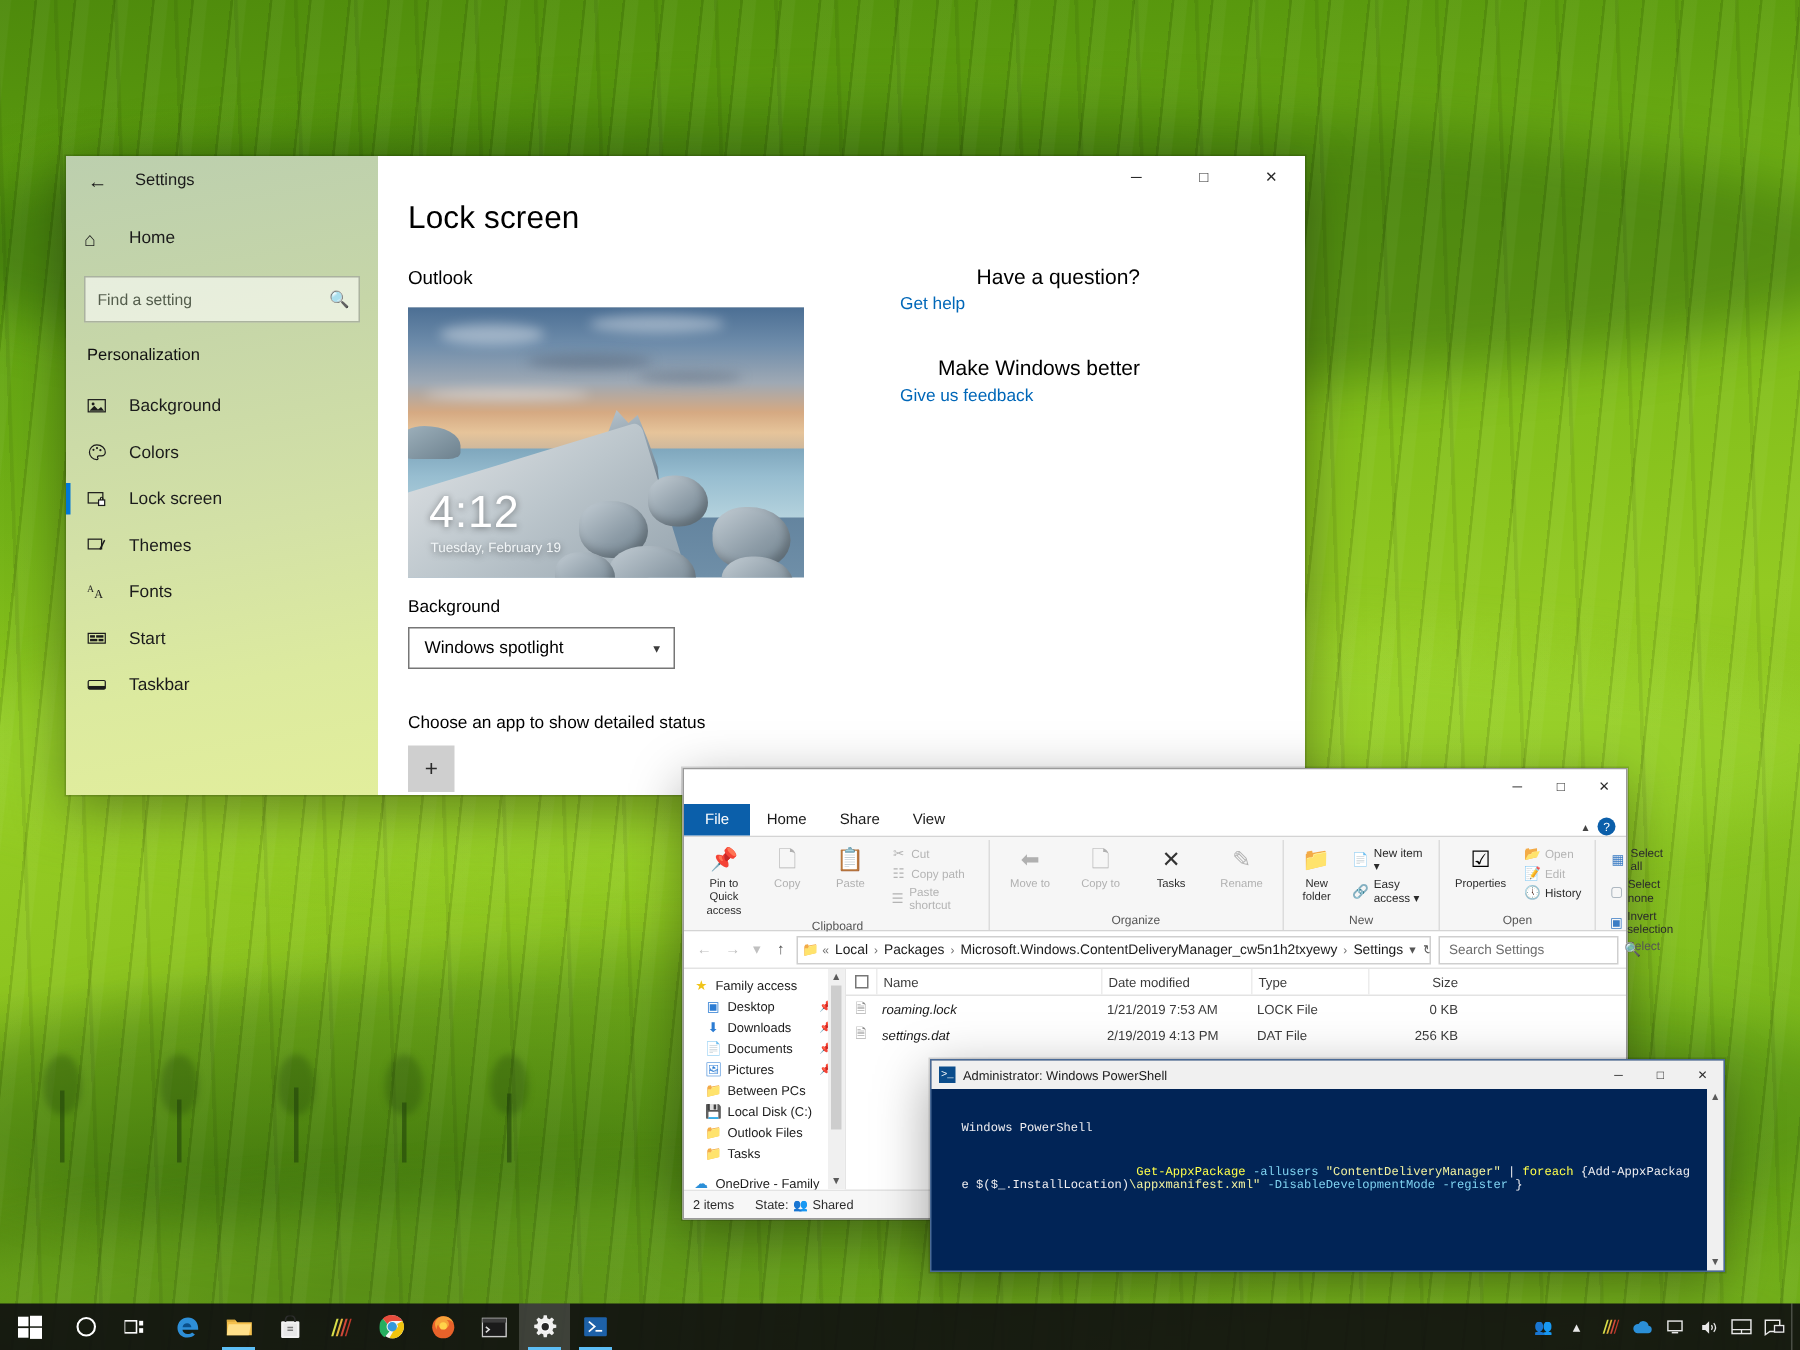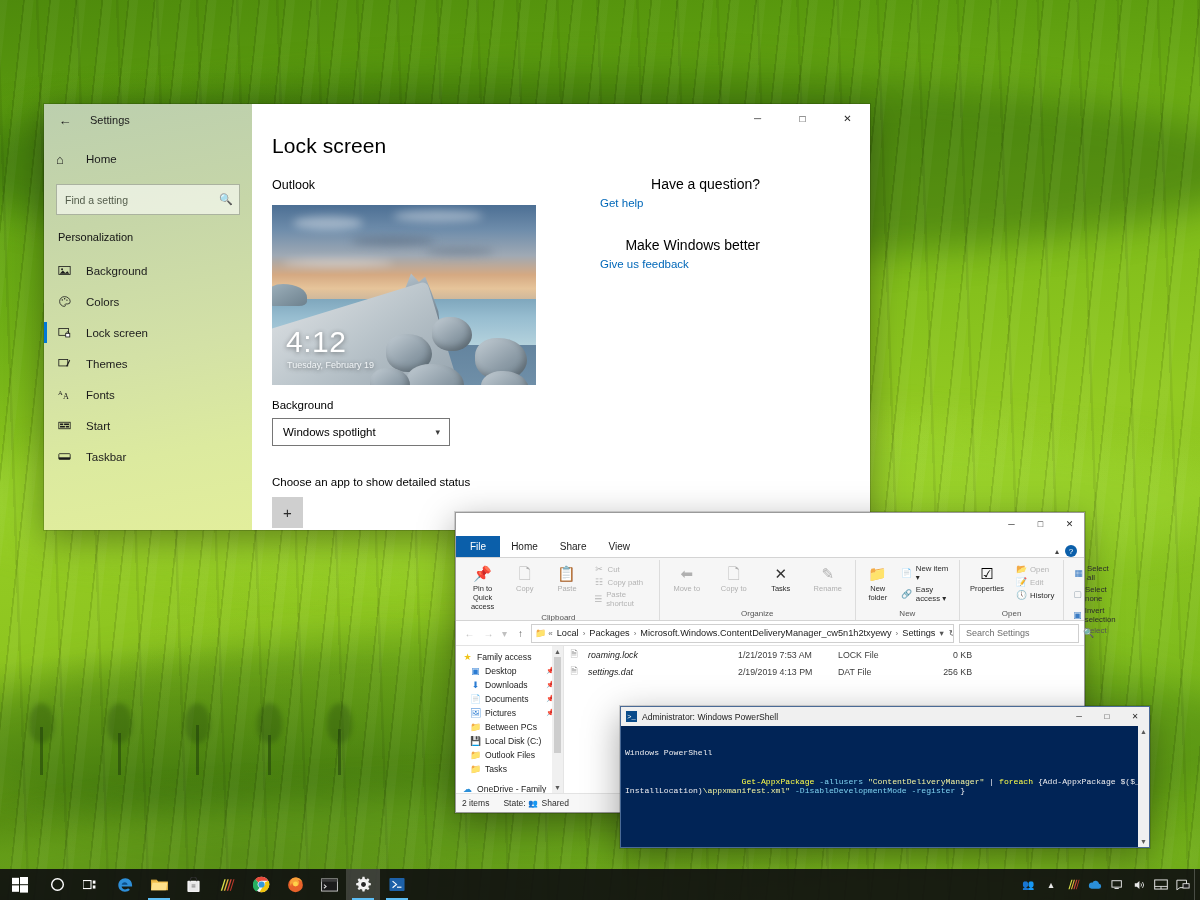--- a/index.html
+++ b/index.html
@@ -302,21 +302,21 @@
     height: 19px; background: #f0f0f0; display: flex; align-items: center; padding-left: 5px;
   }
   #ps-titlebar .cap-btn { height: 19px; width: 28px; font-size: 8px; }
   .ps-ico {
     width: 11px; height: 11px; background: #0a4c8b; color: #fff; font-size: 7px;
     display: flex; align-items: center; justify-content: center; margin-right: 5px;
     font-family: "Liberation Mono", monospace;
   }
   #ps-title { font-size: 8.6px; color: #1b1b1b; }
   #ps-body {
-    flex: 1; padding: 3px 4px; font-family: "Liberation Mono", monospace;
+    flex: 1; padding: 3px 20px; font-family: "Liberation Mono", monospace;
     font-size: 8.1px; line-height: 9.5px; color: #eeedf0; position: relative; overflow: hidden;
     white-space: pre-wrap; word-break: break-all;
   }
   .ps-cmd { color: #ffff4a; }
   .ps-param { color: #7fd2f0; }
   .ps-str { color: #f3f3a0; }
   .ps-op { color: #eeedf0; }
   #ps-scroll {
     position: absolute; right: 0; top: 19px; bottom: 0; width: 11px; background: #f0f0f0;
     display: flex; flex-direction: column; justify-content: space-between; align-items: center;
@@ -743,20 +743,29 @@
       </div>
 
       <div id="nav-scroll">
         <span class="sb-arrow">▲</span>
         <span class="sb-arrow">▼</span>
         <div id="nav-thumb"></div>
       </div>
     </div>
 
     <div id="exp-files">
+      <div id="file-head">
+        <div class="fh-check">
+            <div class="chk"></div>
+          </div>
+        <div class="fh col-name">Name</div>
+        <div class="fh col-date">Date modified</div>
+        <div class="fh col-type">Type</div>
+        <div class="fh col-size">Size</div>
+      </div>
 
       <div class="frow">
         <span class="fr-ico">🗎</span>
         <span class="fc name col-name">roaming.lock</span>
         <span class="fc col-date">1/21/2019 7:53 AM</span>
         <span class="fc col-type">LOCK File</span>
         <span class="fc col-size" style="display:flex;justify-content:flex-end;">0 KB</span>
       </div>
       <div class="frow">
         <span class="fr-ico">🗎</span>

